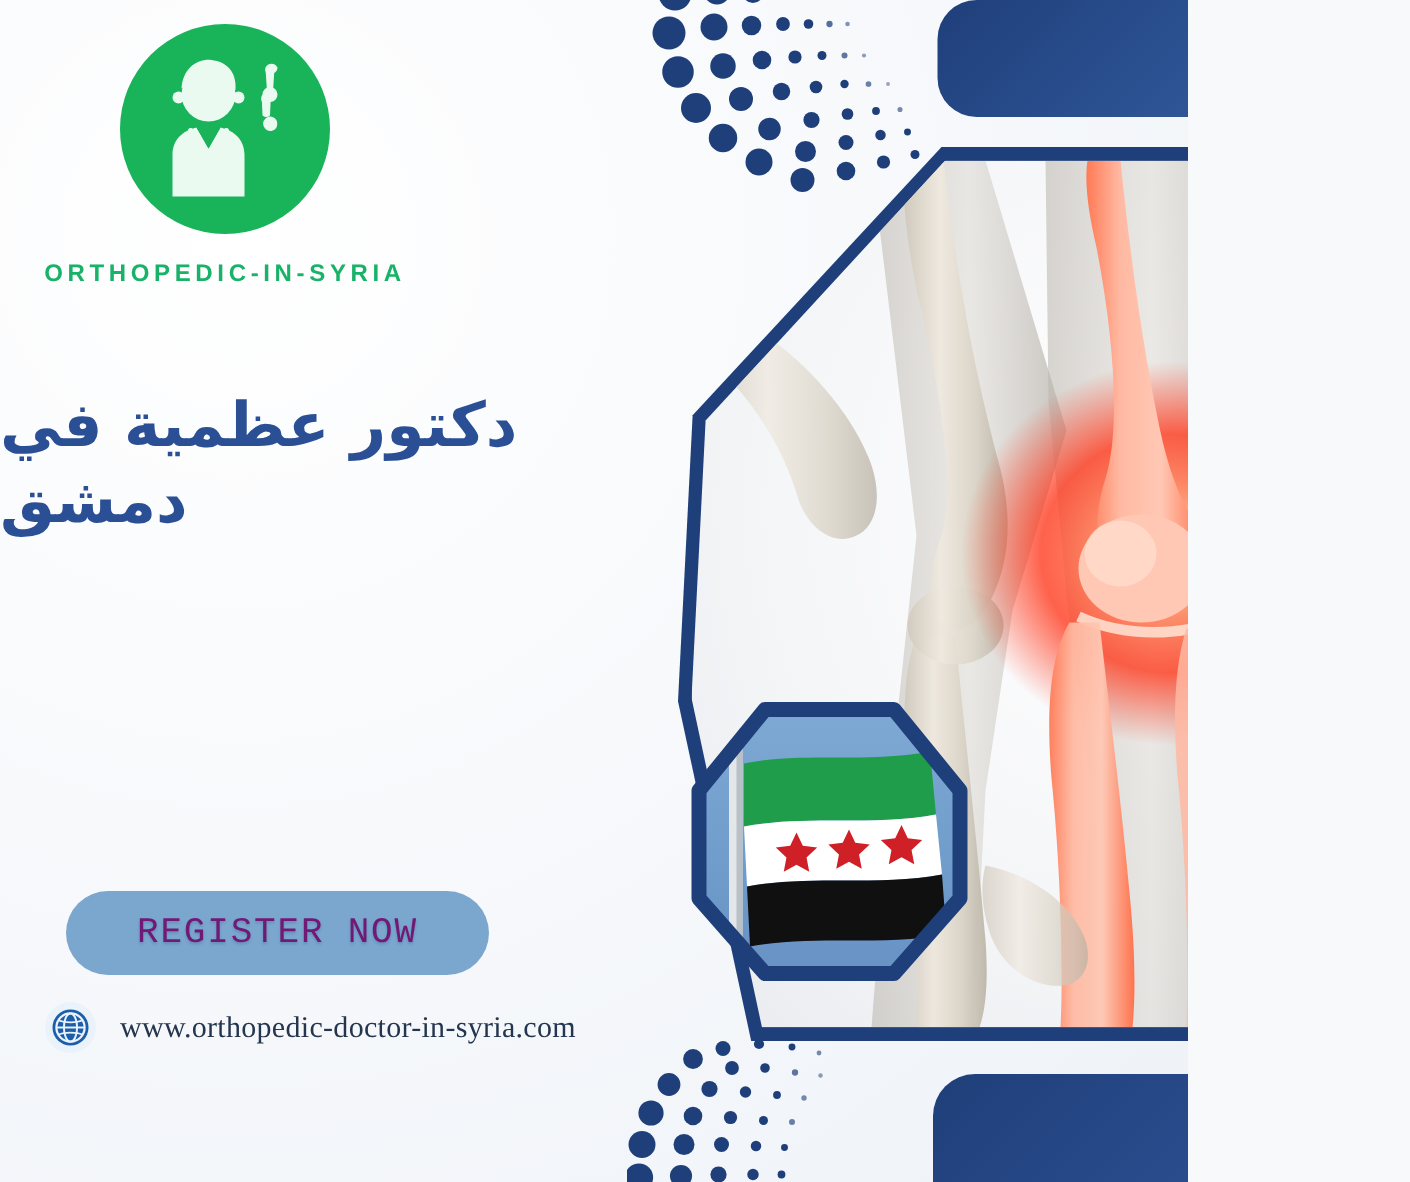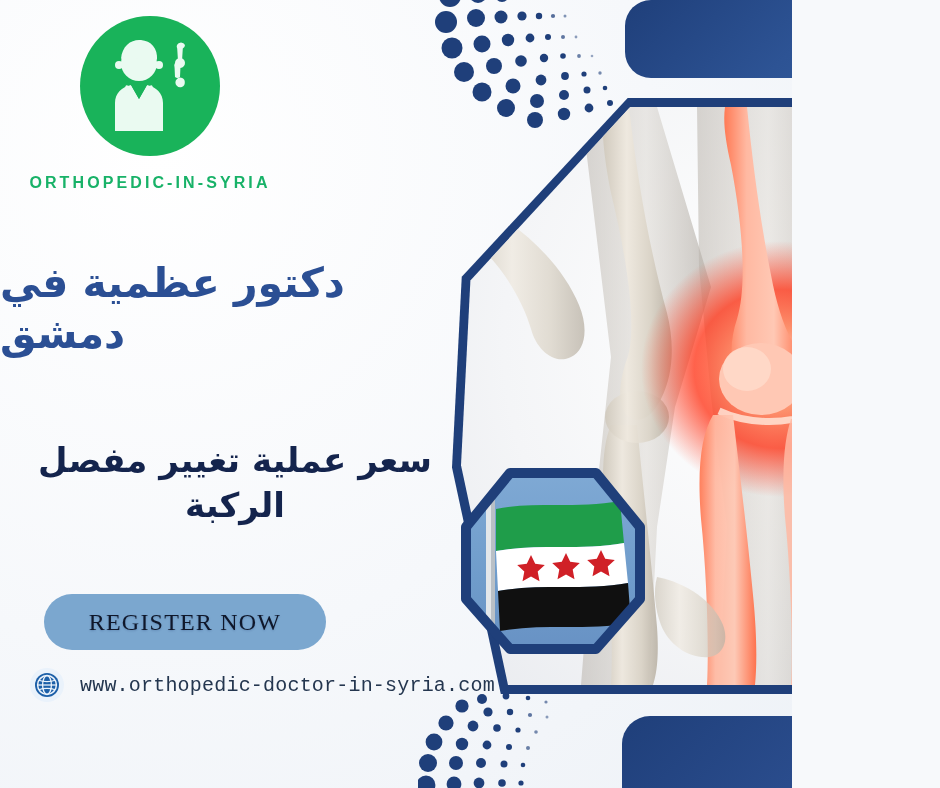--- a/index.html
+++ b/index.html
@@ -90,44 +90,44 @@
   }
 
   
   .cta{
     position:absolute;
     left:44px; top:594px;
     width:282px; height:56px;
     border:none;
     border-radius:28px;
     background:#7ba7cf;
-    color:#0f172a;
+    color:#701a75;
     font-size:24px;
     font-weight:normal;
     letter-spacing:1.2px;
-    font-family:Liberation Serif, serif;
+    font-family:Liberation Mono, monospace;
     cursor:pointer;
     text-shadow:0 1px 2px rgba(30,60,110,.25);
   }
 
   
   .site-row{
     position:absolute;
     left:30px; top:668px;
     display:flex; align-items:center; gap:16px;
   }
   .globe{
     width:34px;height:34px;border-radius:50%;
     background:#eaf2fb;
     display:flex;align-items:center;justify-content:center;
   }
   .site-url{
     font-size:20px;
     color:#24364f;
-    font-family:Liberation Mono, monospace;
+    font-family:Liberation Serif, serif;
     letter-spacing:.2px;
     white-space:nowrap;
   }
 
   
   .xray-panel{
     position:absolute;
     left:452px; top:98px;
     width:488px; height:596px;
     -webkit-clip-path: polygon(36% 0%, 100% 0%, 100% 100%, 10% 100%, 0% 62%, 2% 30%);
@@ -401,21 +401,20 @@
           <path d="M86 52 a4.6 4.6 0 0 1 7.8 3.6 a4.6 4.6 0 0 1 -8 3.2 a4.6 4.6 0 0 1 0.2 -6.8 Z"></path>
         </g>
       </svg>
     </div>
     <div class="logo-text">ORTHOPEDIC-IN-SYRIA</div>
   </div>
 
   <div class="headline">دكتور عظمية في دمشق</div>
 
   <div class="subhead">
-    <div>سعر عملية تغيير مفصل الركبة</div>
   </div>
 
   <button class="cta">REGISTER NOW</button>
 
   <div class="site-row">
     <span class="globe">
       <svg width="26" height="26" viewBox="0 0 26 26">
         <circle cx="13" cy="13" r="12" fill="#1c5fa8"></circle>
         <circle cx="13" cy="13" r="9.4" fill="none" stroke="#eaf2fb" stroke-width="1.5"></circle>
         <ellipse cx="13" cy="13" rx="4.4" ry="9.4" fill="none" stroke="#eaf2fb" stroke-width="1.3"></ellipse>

